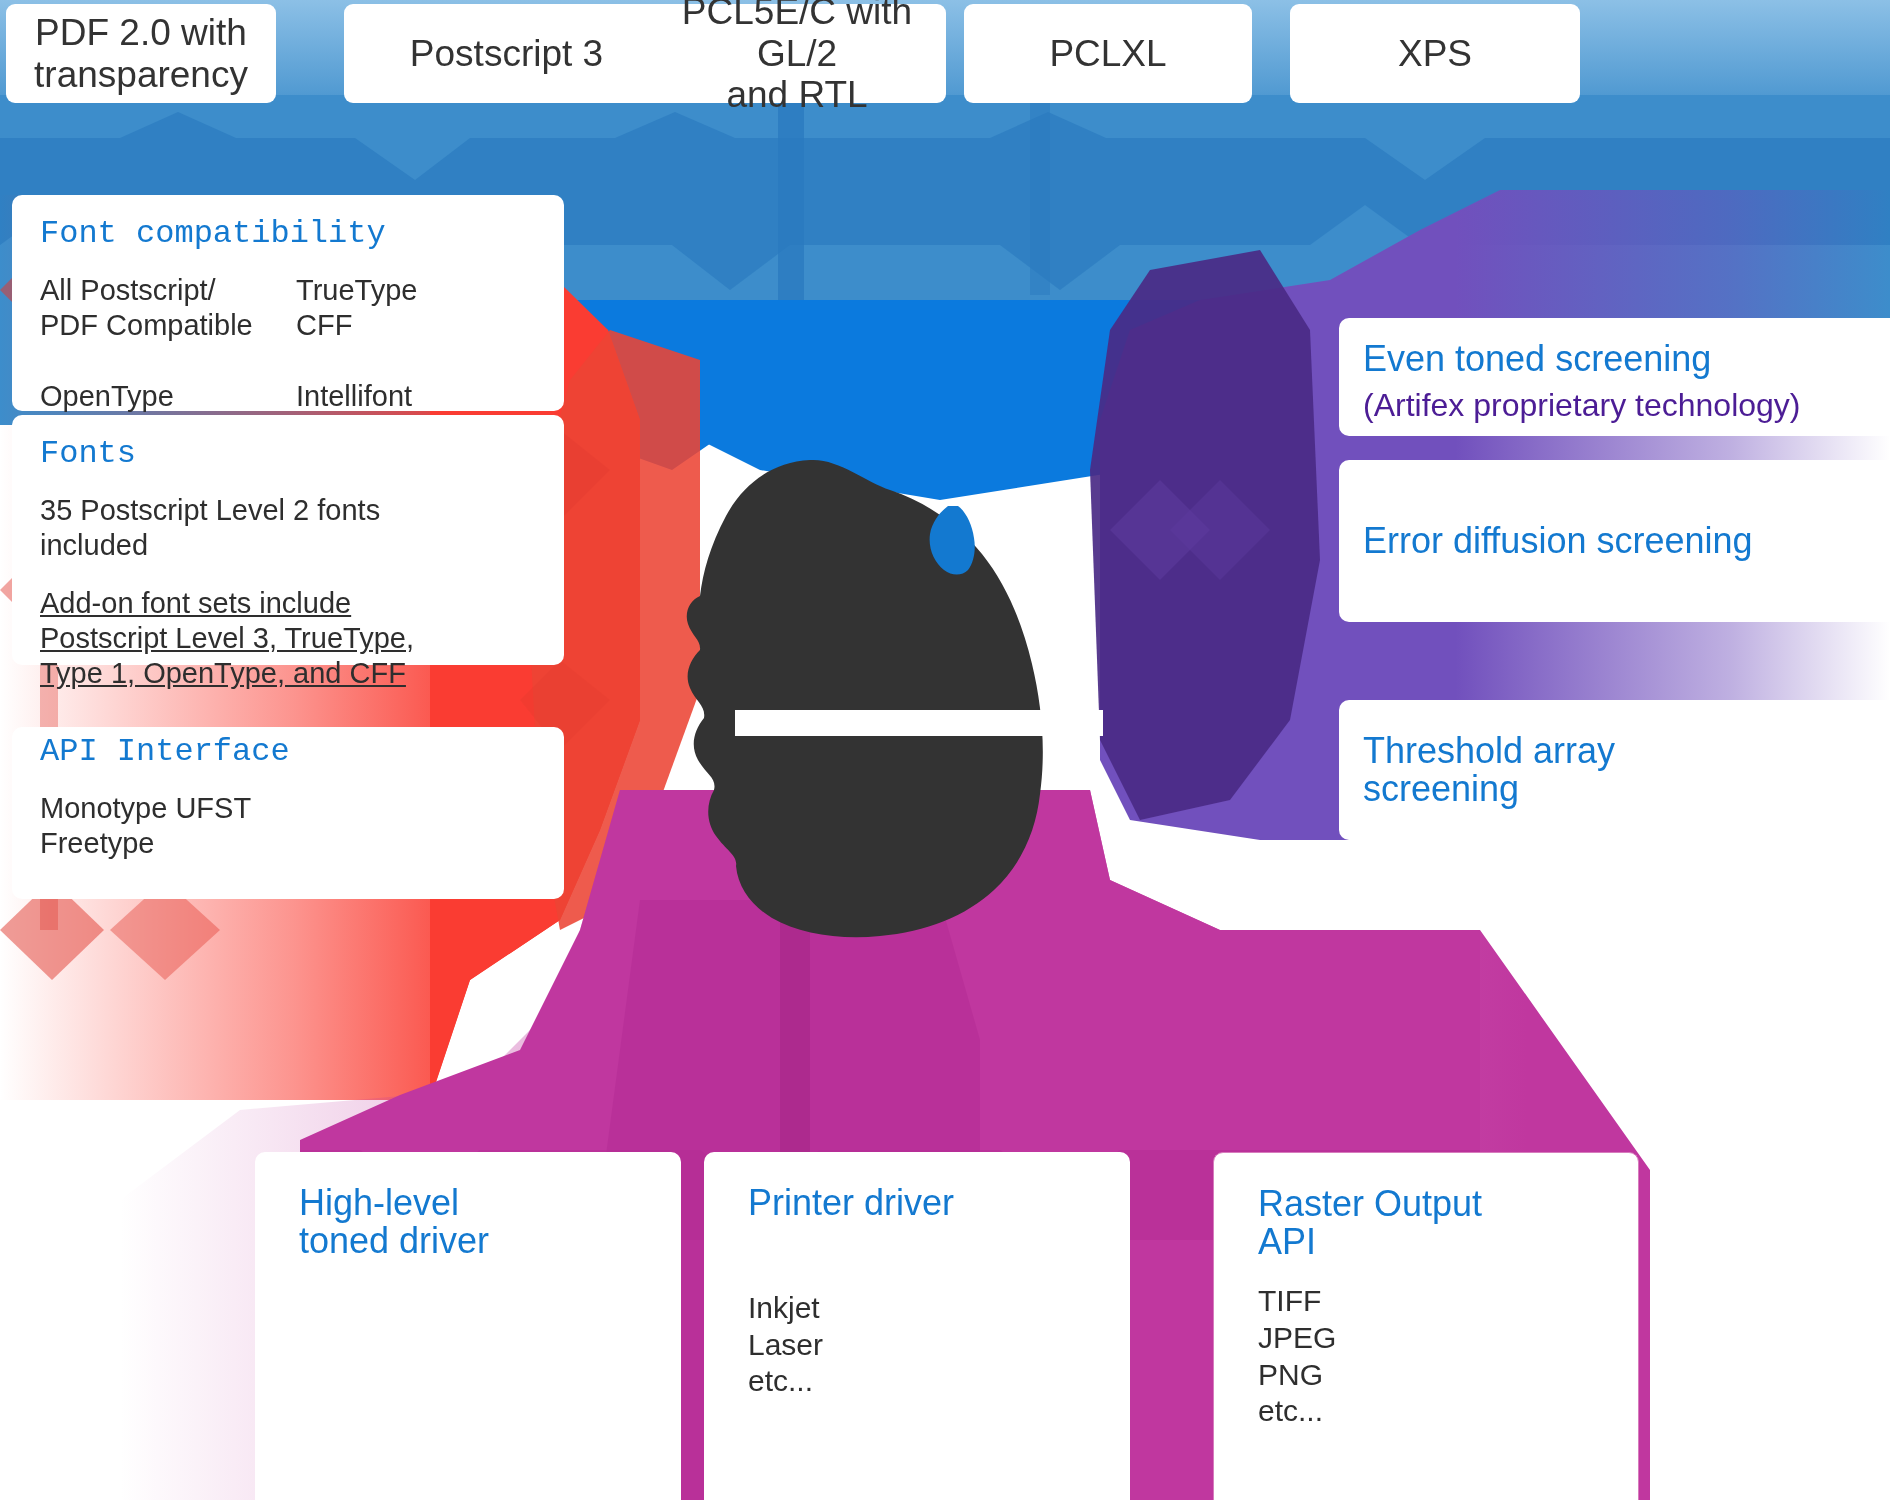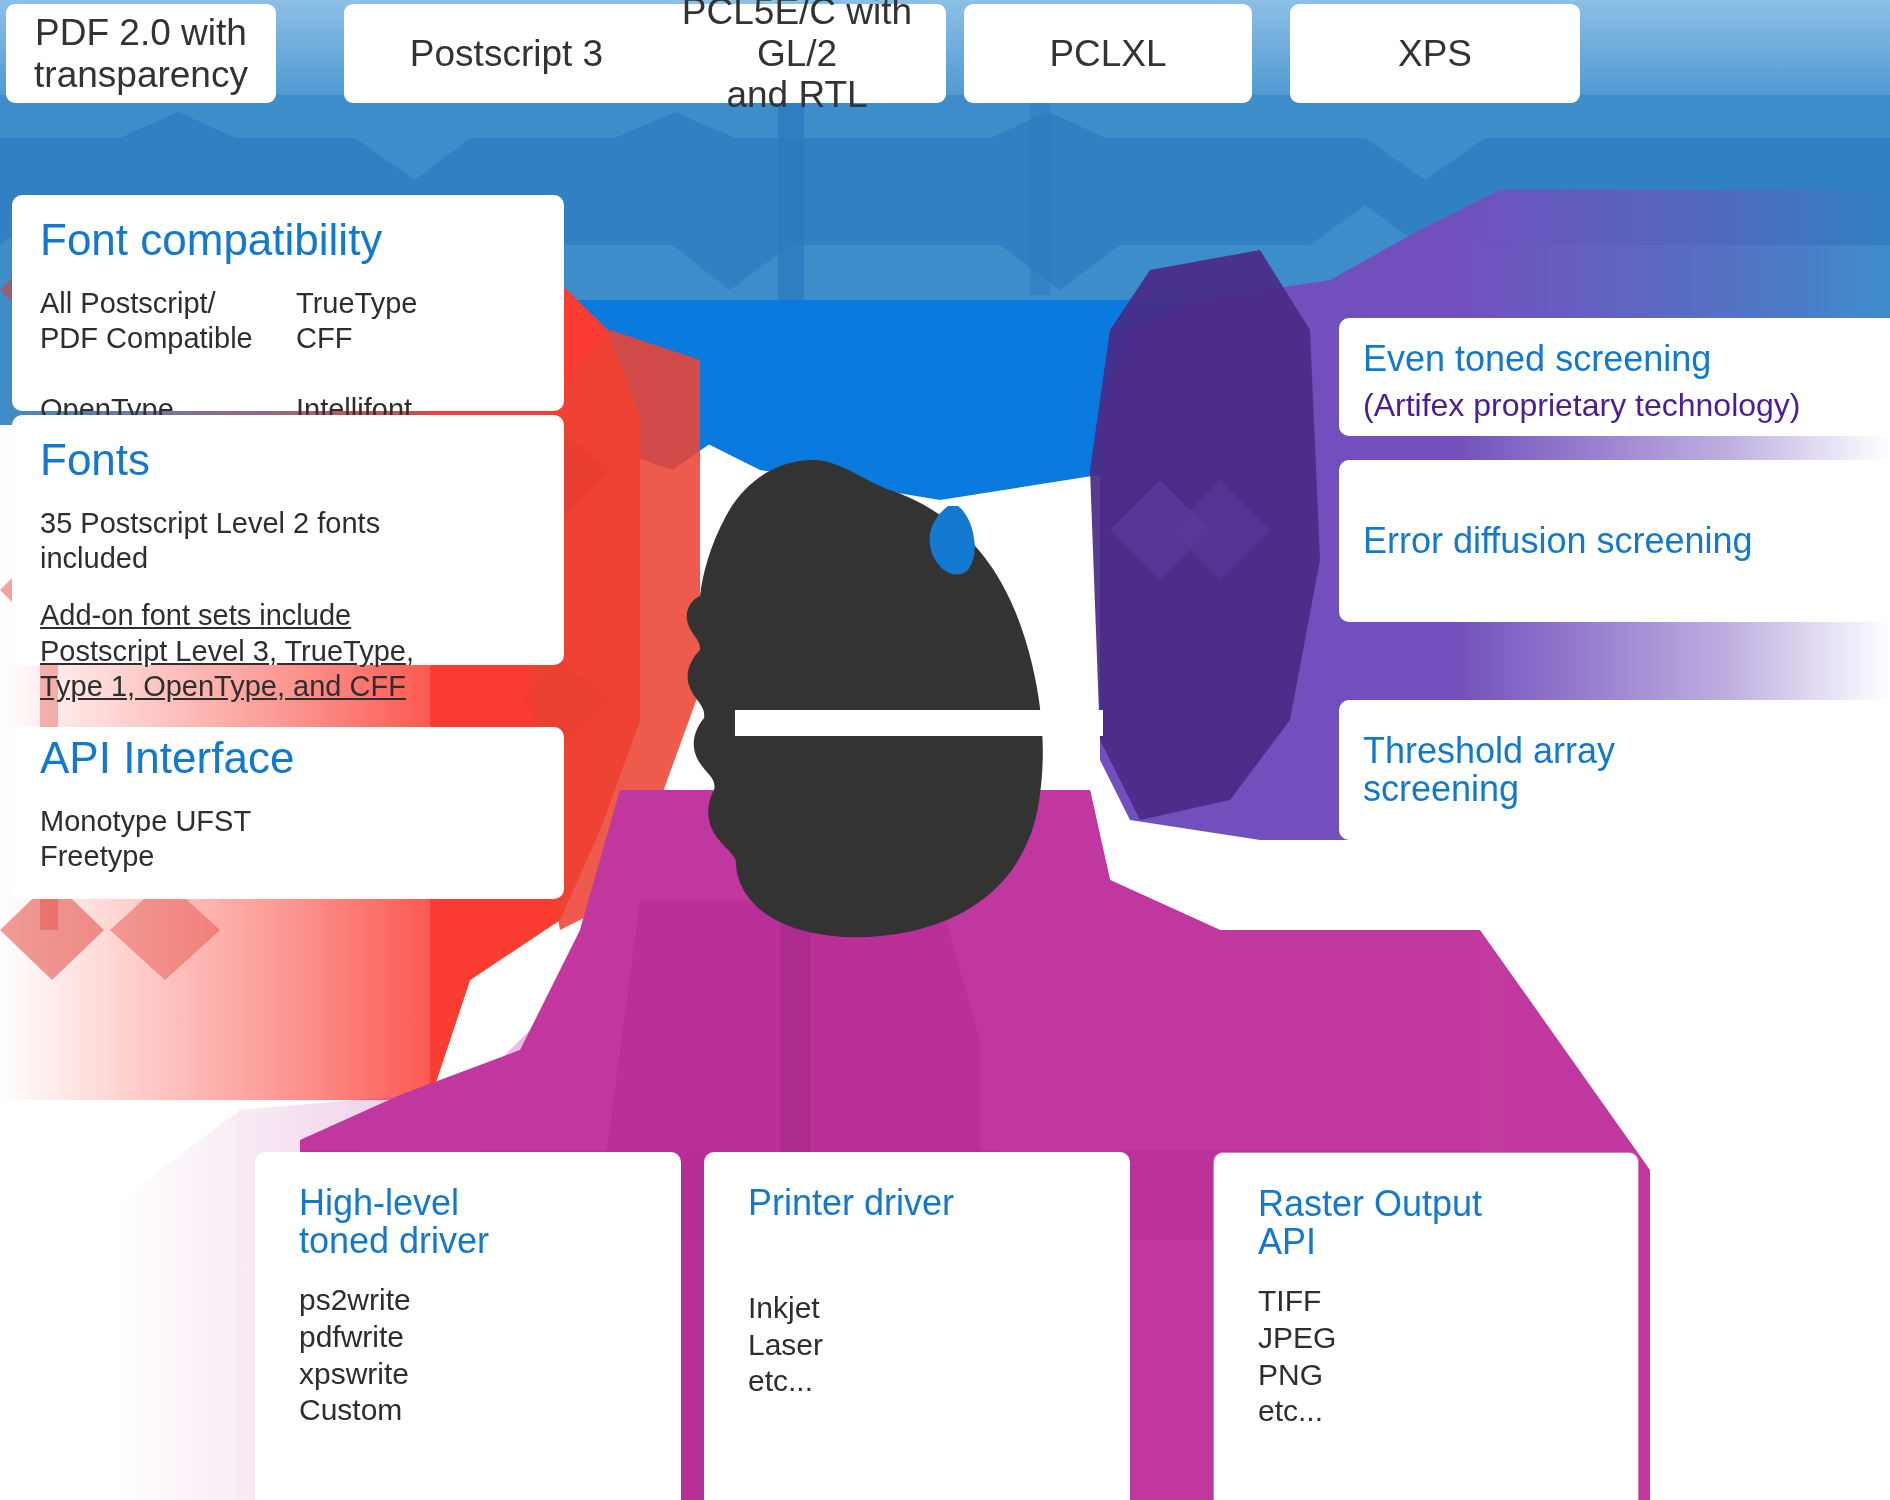--- a/index.html
+++ b/index.html
@@ -56,21 +56,21 @@
     color:#333333;
     font-size:37px;
     line-height:1.12;
     padding:0 10px;
     box-sizing:border-box;
     white-space:pre-line;
   }
 
   
   .left-card{ left:12px; }
-  .lc-title{ font-size:44px; }
+  .lc-title{ font-size:32px;font-family:Liberation Mono, monospace; }
   .lc-body{ font-size:29px; }
 
   .two-col{
     display:flex;
     gap:24px;
   }
   .two-col .col{ white-space:pre-line; }
   .two-col .col.c1{ width:232px; }
 
   
@@ -258,24 +258,20 @@
 
   <div class="card right-card" style="left:1339px; width:560px; top:700px; height:140px; padding:0 24px;
               display:flex; align-items:center;">
     <div class="card-title rc-title">Threshold array
 screening</div>
   </div>
 
   <div class="card" style="left:255px; top:1152px; width:426px; height:360px; padding:32px 0 0 44px;">
     <div class="card-title bot-title">High-level
 toned driver</div>
-    <div class="card-body bot-body" style="margin-top:22px;">ps2write
-pdfwrite
-xpswrite
-Custom</div>
   </div>
 
   <div class="card" style="left:704px; top:1152px; width:426px; height:360px; padding:32px 0 0 44px;">
     <div class="card-title bot-title">Printer driver</div>
     <div class="card-body bot-body" style="margin-top:68px;">Inkjet
 Laser
 etc...</div>
   </div>
 
   <div class="card" style="left:1213px; top:1152px; width:426px; height:360px; padding:32px 0 0 44px;

